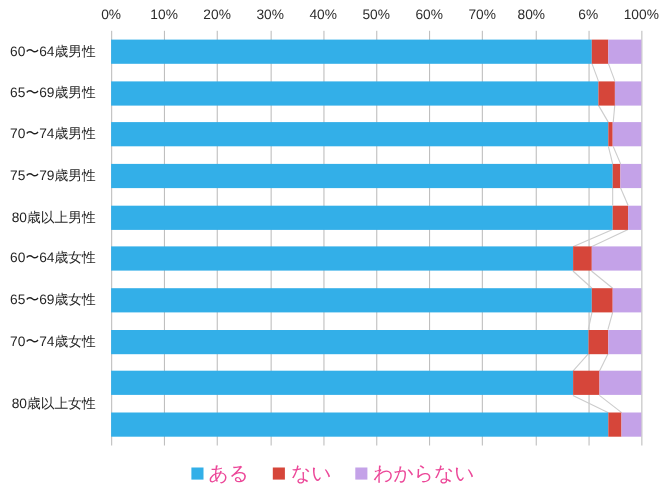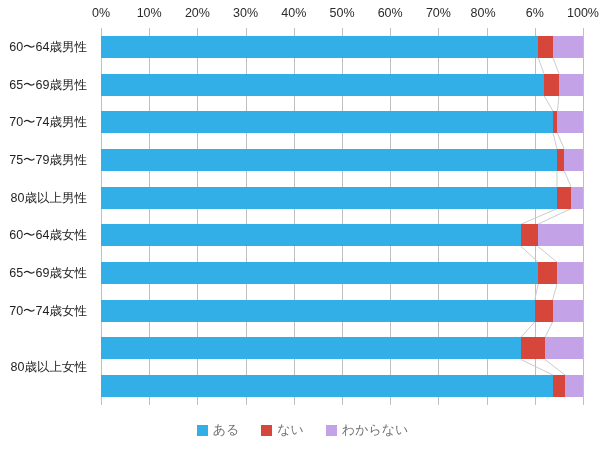--- a/index.html
+++ b/index.html
@@ -59,21 +59,21 @@
   .connectors{position:absolute;left:0;top:0;width:100%;height:100%;pointer-events:none;}
 
   
   .legend{
     position:absolute;left:0;top:419px;width:605px;height:22px;
     display:flex;align-items:center;justify-content:center;
     gap:22px;
   }
   .legend-item{display:flex;align-items:center;gap:5px;}
   .legend-swatch{width:11px;height:11px;display:inline-block;}
-  .legend-text{font-size:13px;color:#737373;white-space:nowrap;}
+  .legend-text{font-size:18px;color:#ec4899;white-space:nowrap;}
 </style>
 </head>
 <body>
 
 <div id="chart-root">
 
   <div class="xaxis-labels">
       <span class="xtick-label" style="left: 101px;">0%</span>
       <span class="xtick-label" style="left: 149.2px;">10%</span>
       <span class="xtick-label" style="left: 197.4px;">20%</span>

